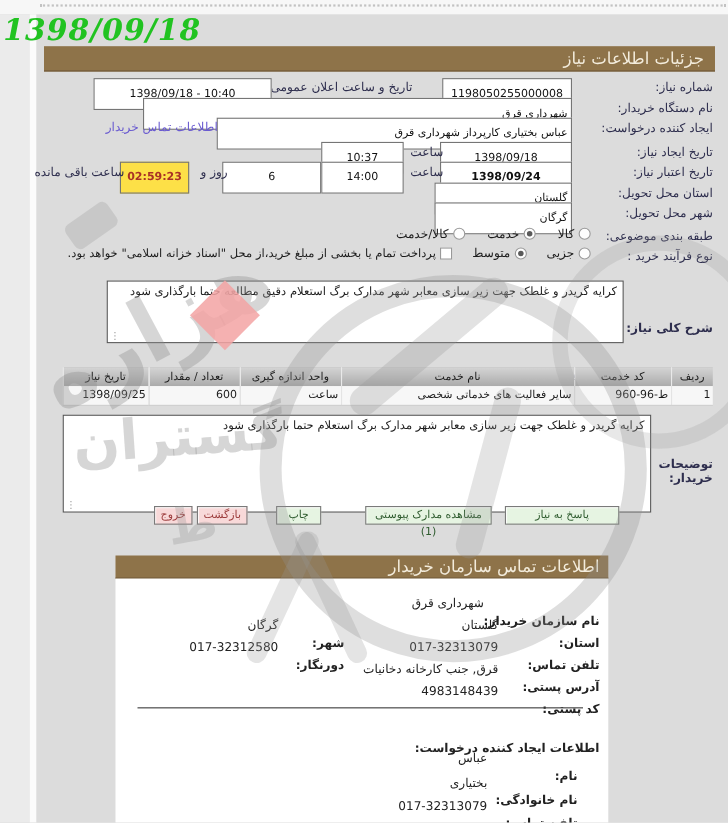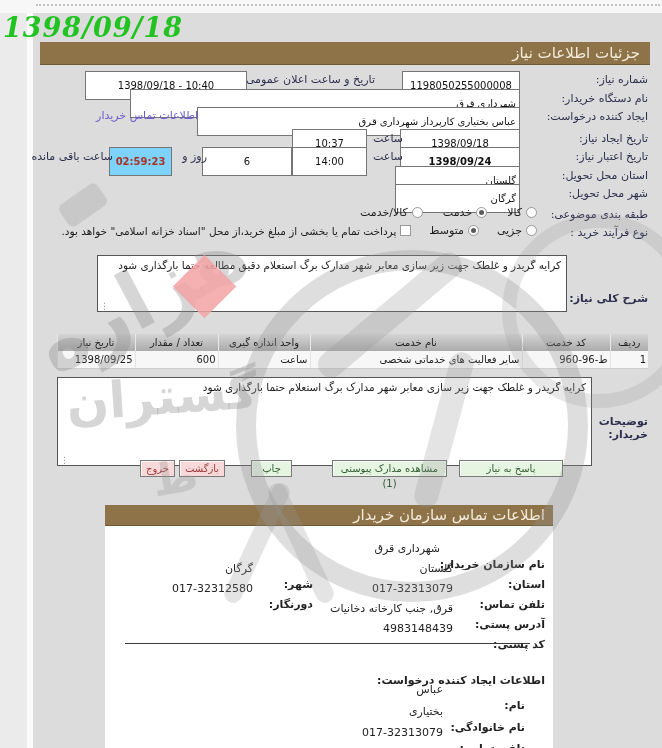--- a/index.html
+++ b/index.html
@@ -20,21 +20,21 @@
   
   .lbl{position:absolute;color:#2e2e4e;white-space:nowrap;line-height:15px;}
   .b{font-weight:bold;margin-top:15px;}
   .inp{position:absolute;height:15px;background:#fff;border:1px solid #757575;box-sizing:content-box;
        font-family:inherit;font-size:10px;color:#111;padding:6px 3px;line-height:15px;}
   input.inp{height:15px;}
   .ltr{direction:ltr;unicode-bidi:embed;}
   .ctr{text-align:center;}
   .rt{text-align:right;}
   .link{position:absolute;color:#6a5bd0;white-space:nowrap;cursor:pointer;}
-  .countdown{background:#7dd3fc;color:#a93226;font-weight:bold;margin-left:21px;}
+  .countdown{background:#fde047;color:#a93226;font-weight:bold;margin-left:21px;}
   
   .optgroup{position:absolute;display:flex;align-items:center;gap:20px;direction:rtl;}
   .opt{display:flex;align-items:center;gap:4px;white-space:nowrap;}
   .radio{width:11px;height:11px;border:1px solid #999;border-radius:50%;background:#fdfdfd;
          display:inline-block;position:relative;box-sizing:border-box;}
   .radio.on::after{content:"";position:absolute;left:2px;top:2px;right:2px;bottom:2px;
          background:#5a5a5a;border-radius:50%;}
   .checkbox{width:11px;height:11px;border:1px solid #999;background:#fff;display:inline-block;box-sizing:border-box;}
   
   .ta{position:absolute;background:#fff;border:1px solid #555;padding:2px 5px;box-sizing:border-box;

